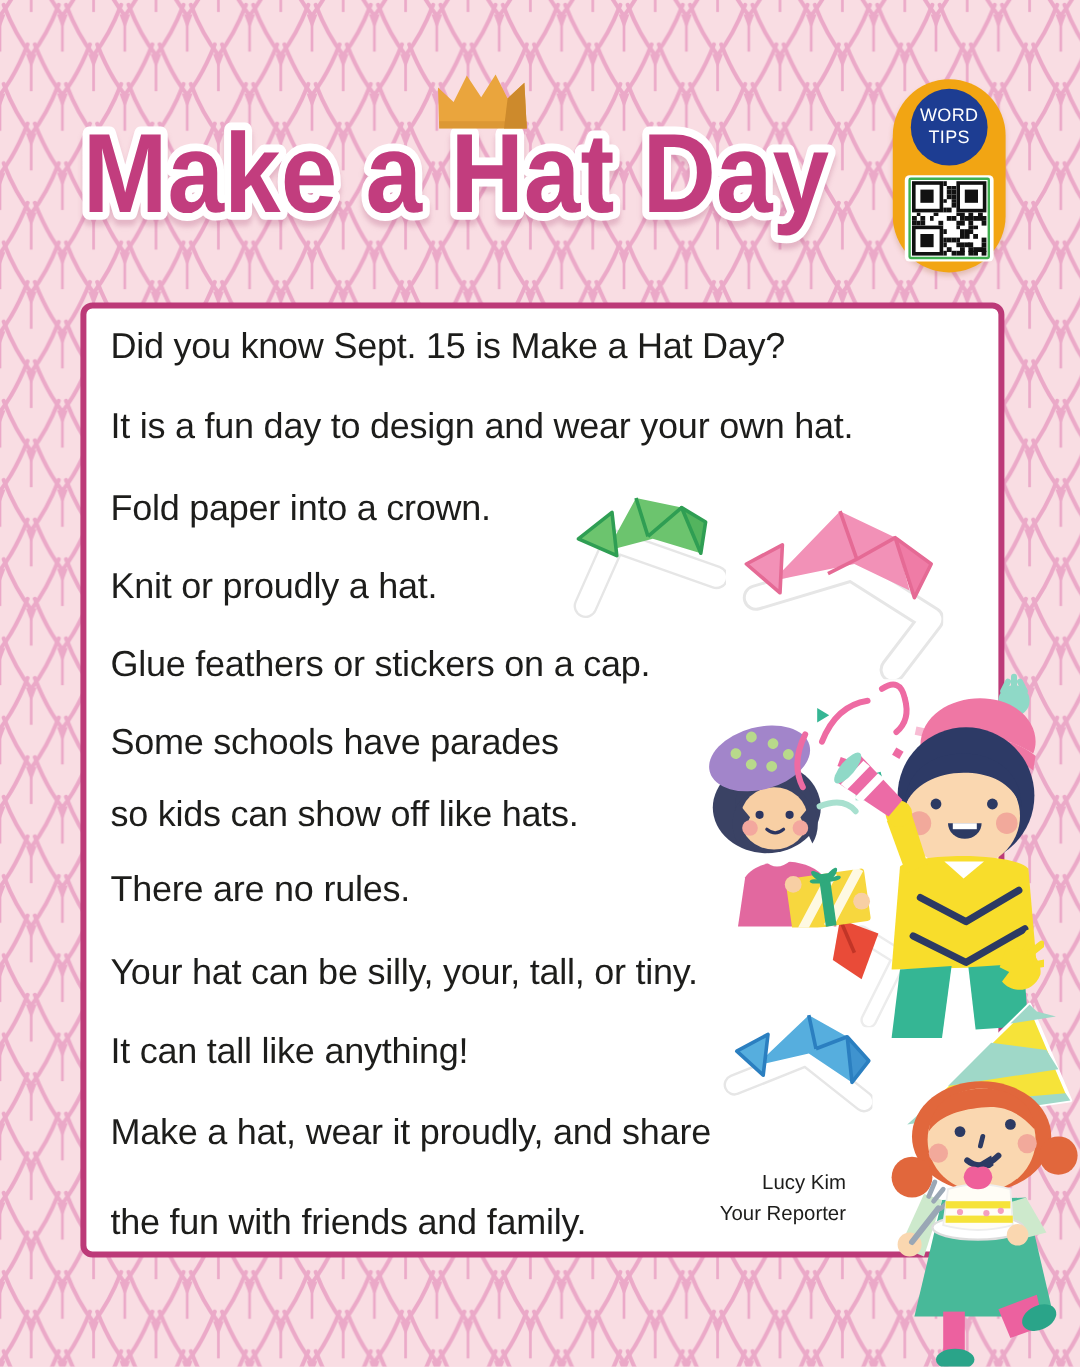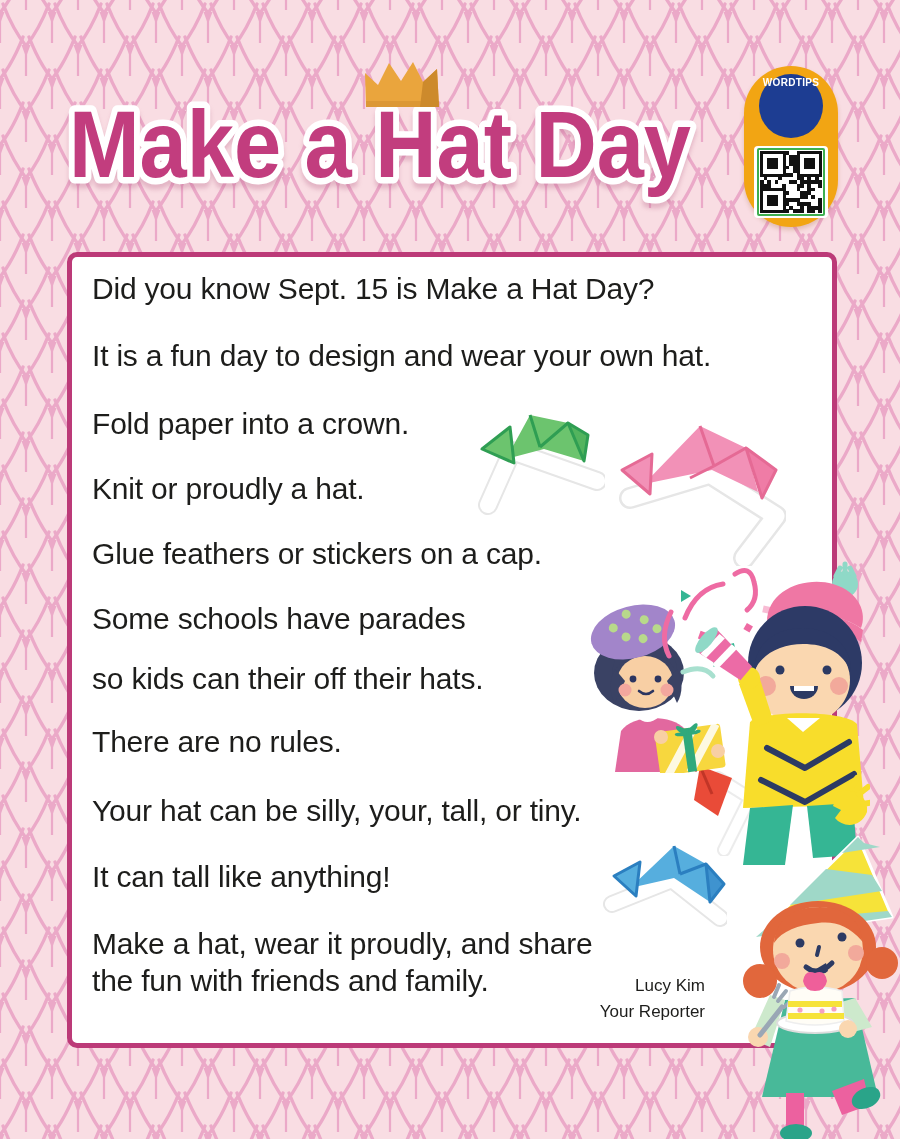--- a/index.html
+++ b/index.html
@@ -17,23 +17,23 @@
   
   .title-svg{left:30px;top:68px;width:700px;height:150px;
         filter:drop-shadow(0 5px 2px rgba(180,90,130,0.30));}
   .title-svg text{font-family:"Liberation Sans",sans-serif;font-weight:bold;
         fill:#c23d7e;stroke:#ffffff;stroke-width:13px;paint-order:stroke;
         stroke-linejoin:round;}
   
   .badge{left:744px;top:66px;width:94px;height:161px;background:#f2a513;
         border-radius:47px;box-shadow:0 3px 4px rgba(160,90,40,.25);}
   .badge-circle{position:absolute;left:15px;top:8px;width:64px;height:64px;
-        border-radius:50%;background:#1d3d92;color:#fff;font-weight:bold;
-        font-size:10px;line-height:18px;text-align:center;
-        display:flex;flex-direction:row;justify-content:center;letter-spacing:.3px;}
+        border-radius:50%;background:#1d3d92;color:#fff;font-weight:normal;
+        font-size:15px;line-height:18px;text-align:center;
+        display:flex;flex-direction:column;justify-content:center;letter-spacing:.3px;}
   .qr-wrap{position:absolute;left:10px;top:80px;width:74px;height:72px;
         background:#ffffff;border-radius:4px;}
   .qr-frame{position:absolute;left:3px;top:2px;width:68px;height:68px;
         border:2px solid #3faf4f;box-sizing:border-box;border-radius:2px;}
   #qr-grid{position:absolute;left:6px;top:5px;width:62px;height:62px;}
   #qr-grid i{position:absolute;background:#111;}
   #qr-grid b{position:absolute;border:3.6px solid #111;box-sizing:border-box;background:#fff;}
   #qr-grid u{position:absolute;background:#111;}
 </style>
 </head>
@@ -160,26 +160,26 @@
 </div>
 
 <div class="abs article-box"></div>
 
 <div class="line" style="top:272px">Did you know Sept. 15 is Make a Hat Day?</div>
 <div class="line" style="top:339px">It is a fun day to design and wear your own hat.</div>
 <div class="line" style="top:407px">Fold paper into a crown.</div>
 <div class="line" style="top:472px">Knit or proudly a hat.</div>
 <div class="line" style="top:537px">Glue feathers or stickers on a cap.</div>
 <div class="line" style="top:602px">Some schools have parades</div>
-<div class="line" style="top:662px">so kids can their off their hats.</div>
+<div class="line" style="top:662px">so kids can show off like hats.</div>
 <div class="line" style="top:725px">There are no rules.</div>
 <div class="line" style="top:794px">Your hat can be silly, your, tall, or tiny.</div>
 <div class="line" style="top:860px">It can tall like anything!</div>
 <div class="line" style="top:927px">Make a hat, wear it proudly, and share</div>
-<div class="line" style="top:964px">the fun with friends and family.</div>
+<div class="line" style="top:1002px">the fun with friends and family.</div>
 
 <div class="byline" style="top:976px">Lucy Kim</div>
 <div class="byline" style="top:1002px">Your Reporter</div>
 
 <svg class="abs" style="left:470px;top:405px" width="135" height="115" viewBox="0 0 135 115">
   <path d="M18,100 L42,46 L127,76" fill="none" stroke="#e6e6e6" stroke-width="20" stroke-linecap="round" stroke-linejoin="round"></path>
   <path d="M18,100 L42,46 L127,76" fill="none" stroke="#ffffff" stroke-width="16" stroke-linecap="round" stroke-linejoin="round"></path>
   <polygon points="36,54 60,10 98,18 114,56 74,44" fill="#6cc46e"></polygon>
   <polygon points="12,44 40,22 44,58" fill="#6cc46e" stroke="#2f9e53" stroke-width="3" stroke-linejoin="round"></polygon>
   <polygon points="98,18 118,30 114,56" fill="#53b45e" stroke="#2f9e53" stroke-width="3" stroke-linejoin="round"></polygon>

